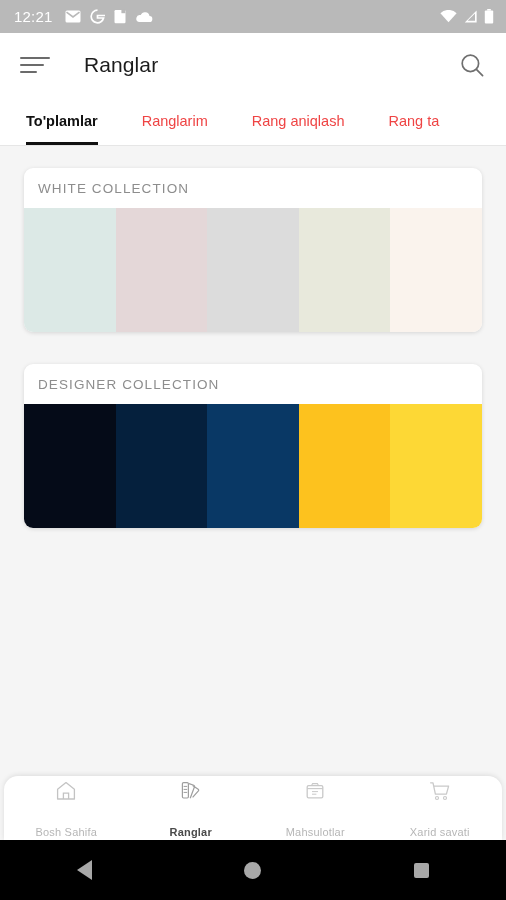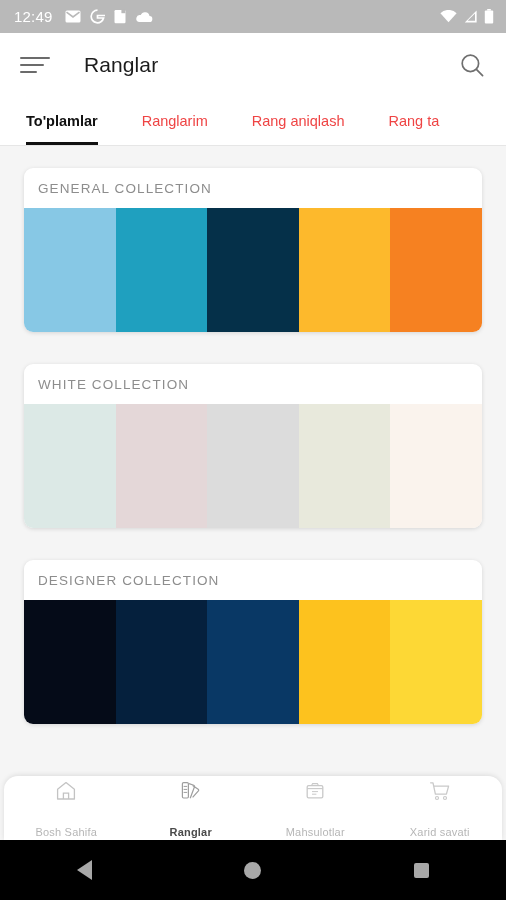--- a/index.html
+++ b/index.html
@@ -150,21 +150,21 @@
   }
   .anav-home { width: 17px; height: 17px; border-radius: 50%; background: #a8a8a8; }
   .anav-recent { width: 15px; height: 15px; background: #a8a8a8; border-radius: 2px; }
 </style>
 </head>
 <body>
 
 <div id="phone">
 
   <div class="status-bar">
-    <div class="status-time">12:49</div>
+    <div class="status-time">12:21</div>
     <div class="status-icons-left">
       <span class="sicon">
         <svg width="16" height="13" viewBox="0 0 16 13">
             <rect x="0.5" y="0.5" width="15" height="12" rx="1.5" fill="#ffffff"></rect>
             <path d="M1.5 2.2 L8 7 L14.5 2.2" fill="none" stroke="#b9b9b9" stroke-width="1.6"></path>
           </svg>
       </span>
       <span class="sicon">
         <svg width="15" height="15" viewBox="0 0 16 16">
             <path d="M8 1.3a6.7 6.7 0 1 0 6.5 8.3H8V6.9h8.1" fill="none" stroke="#ffffff" stroke-width="1.8"></path>
@@ -229,30 +229,20 @@
       <span>Rang aniqlash</span>
     </div>
     <div class="tab">
       <span>Rang ta</span>
     </div>
   </div>
   <div class="tabbar-divider"></div>
 
   <div class="content">
 
-    <div class="palette-card">
-      <div class="palette-title">GENERAL COLLECTION</div>
-      <div class="swatch-row">
-        <div class="swatch" style="background:#87c8e5"></div>
-        <div class="swatch" style="background:#1fa0bf"></div>
-        <div class="swatch" style="background:#053049"></div>
-        <div class="swatch" style="background:#fdb92c"></div>
-        <div class="swatch" style="background:#f68121"></div>
-      </div>
-    </div>
 
     <div class="palette-card">
       <div class="palette-title">WHITE COLLECTION</div>
       <div class="swatch-row">
         <div class="swatch" style="background:#dce9e6"></div>
         <div class="swatch" style="background:#e4d7d8"></div>
         <div class="swatch" style="background:#dcdcdc"></div>
         <div class="swatch" style="background:#e8e9dc"></div>
         <div class="swatch" style="background:#faf3ed"></div>
       </div>

